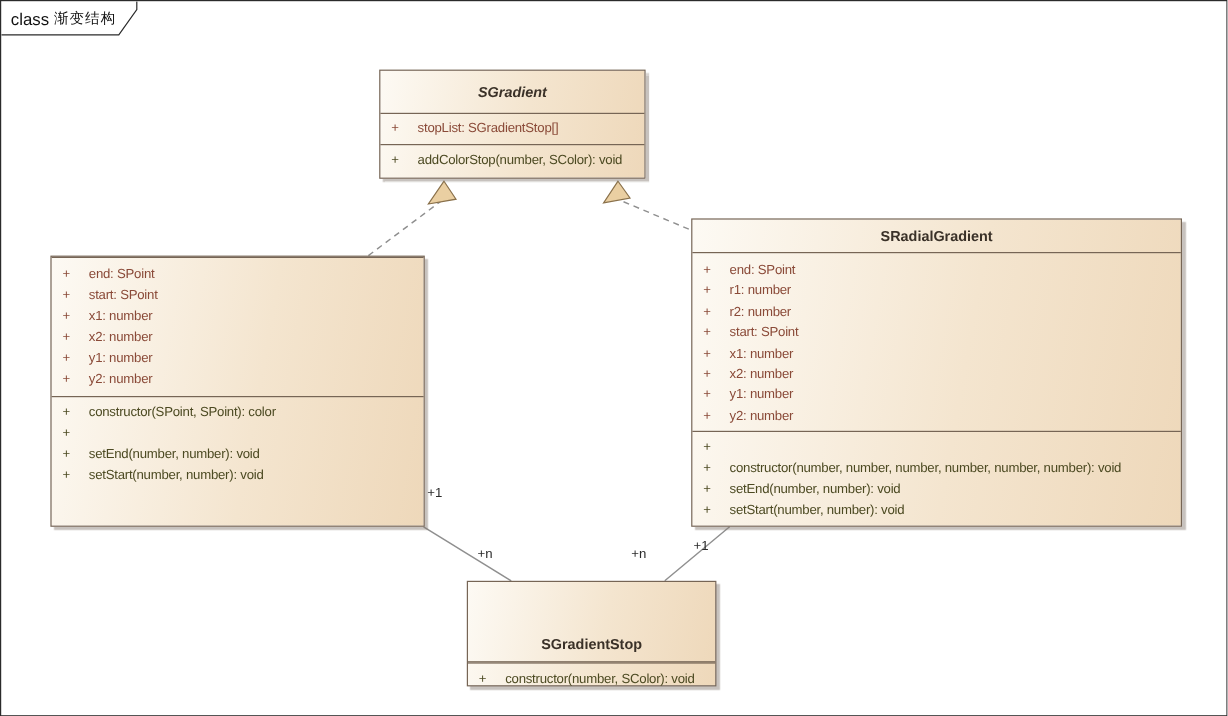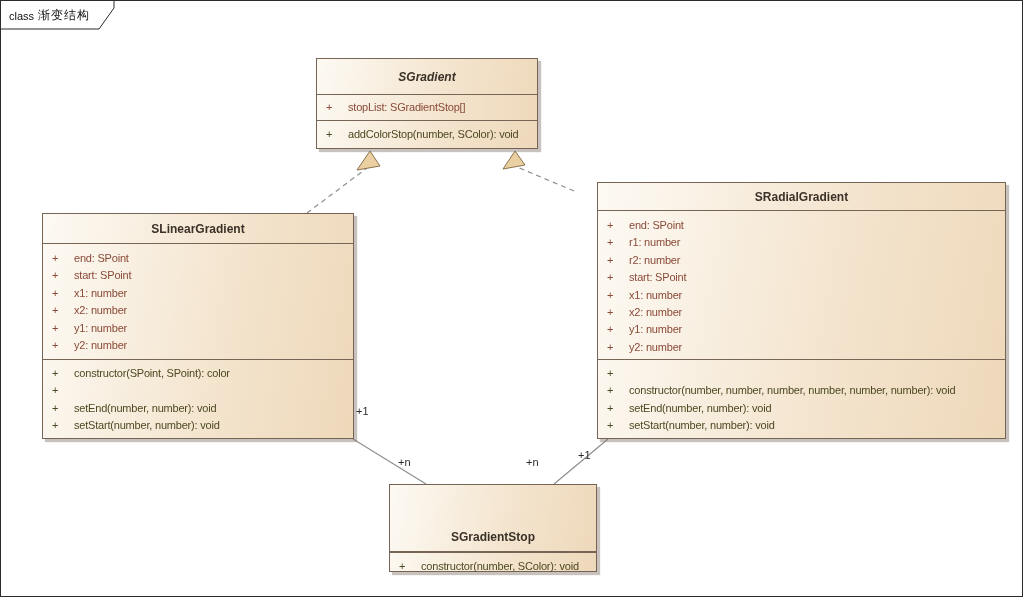--- a/index.html
+++ b/index.html
@@ -1,19 +1,19 @@
 <!DOCTYPE html>
 <html><head>
 <meta charset="utf-8">
 <style>
   html,body{margin:0;padding:0;background:#fff;font-family:"Liberation Sans","DejaVu Sans",sans-serif;}
   .page{position:relative;width:1021px;height:595px;border:1px solid #2b2b2b;background:#fff;overflow:hidden;}
   svg.connectors{position:absolute;left:0;top:0;width:1021px;height:595px;pointer-events:none;}
   .tab{position:absolute;left:1px;top:1px;width:110px;height:27px;display:flex;align-items:center;padding-left:7px;box-sizing:border-box;}
-  .tab .kw{font-size:11px;color:#111;margin-right:4px;}
+  .tab .kw{font-size:14px;color:#111;margin-right:4px;}
   .tab .ttl{font-size:12px;font-weight:normal;color:#111;letter-spacing:1px;}
   .cls{position:absolute;box-sizing:border-box;border:1px solid#75655550;border:1px solid #766555;border-radius:0;
        background:linear-gradient(100deg,#fdfaf4 0%,#f4e5cf 55%,#eed8ba 100%);
        box-shadow:3px 3px 1px rgba(130,120,110,.45);display:flex;flex-direction:column;}
   .cls-title{display:flex;align-items:center;justify-content:center;font-size:12px;font-weight:bold;color:#3a3128;flex:0 0 auto;}
   .cls-title.abstract{font-style:italic;}
   .sec{border-top:1px solid #766555;box-sizing:border-box;flex:0 0 auto;overflow:hidden;}
   .sec.grow{flex:1 1 auto;}
   .sec.center{display:flex;flex-direction:column;justify-content:center;padding-top:0;}
   .row{display:flex;white-space:nowrap;line-height:17.4px;font-size:11px;letter-spacing:-0.2px;padding-left:9px;}
@@ -57,21 +57,20 @@
     </div>
     <div class="sec center" style="height:28px;">
       <div class="row meth">
         <span class="vis">+</span>
         <span class="txt">addColorStop(number, SColor): void</span>
       </div>
     </div>
   </div>
 
   <div class="cls" style="left:41px;top:212px;width:312px;height:226px;">
-    <div class="cls-title" style="height:29px;">SLinearGradient</div>
     <div class="sec" style="height:116px;padding-top:6px;">
       <div class="row attr">
           <span class="vis">+</span>
           <span class="txt">end: SPoint</span>
         </div>
       <div class="row attr">
           <span class="vis">+</span>
           <span class="txt">start: SPoint</span>
         </div>
       <div class="row attr">
@@ -103,21 +102,21 @@
           <span class="vis">+</span>
           <span class="txt">setEnd(number, number): void</span>
         </div>
       <div class="row meth">
           <span class="vis">+</span>
           <span class="txt">setStart(number, number): void</span>
         </div>
     </div>
   </div>
 
-  <div class="cls" style="left:596px;top:181px;width:409px;height:257px;">
+  <div class="cls" style="left:575px;top:181px;width:409px;height:257px;">
     <div class="cls-title" style="height:27px;">SRadialGradient</div>
     <div class="sec" style="height:149px;padding-top:6px;">
       <div class="row attr">
           <span class="vis">+</span>
           <span class="txt">end: SPoint</span>
         </div>
       <div class="row attr">
           <span class="vis">+</span>
           <span class="txt">r1: number</span>
         </div>

